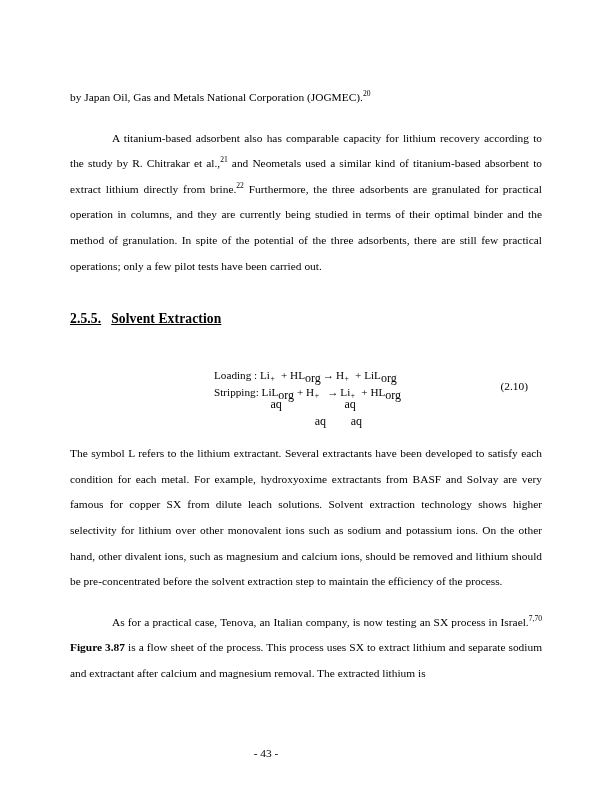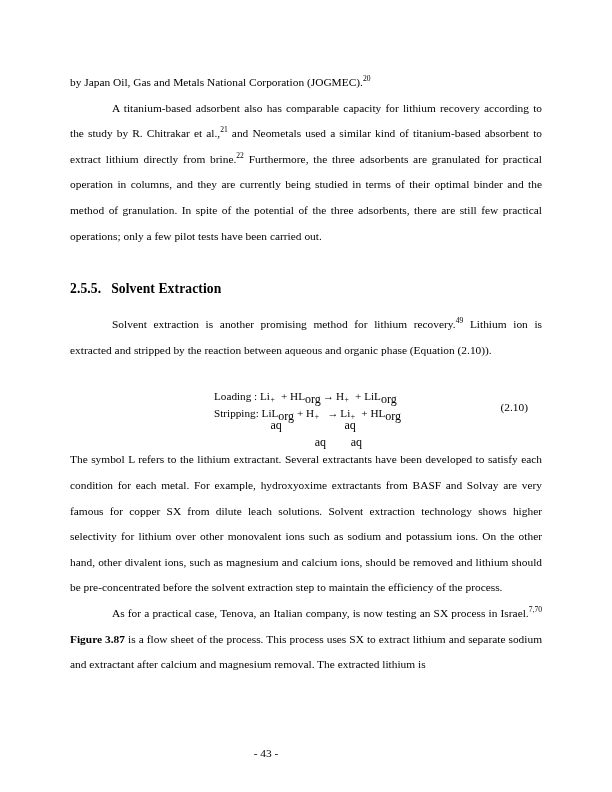--- a/index.html
+++ b/index.html
@@ -22,38 +22,39 @@
     height: 792px;
     box-sizing: border-box;
   }
   .content {
     position: absolute;
     left: 70px;
     top: 70px;
     width: 472px;
   }
   p.body-text {
-    margin: 0 0 0 0;
+    margin: 15px 0 0 0;
     font-size: 11.4px;
     line-height: 25.6px;
     text-align: justify;
     text-justify: inter-word;
     hyphens: none;
   }
   p.body-text.indent { text-indent: 42px; }
 
   .spacer-sm { height: 13px; }
   .spacer-lg { height: 30px; }
 
   h2.section-heading {
     margin: 0;
     font-size: 13.6px;
     font-weight: bold;
     line-height: 20px;
     letter-spacing: 0.1px;
+    text-decoration: underline;
   }
   h2.section-heading .num { margin-right: 10px; }
 
   sup.cite {
     font-size: 7.6px;
     vertical-align: super;
     line-height: 0;
   }
 
   
@@ -134,21 +135,20 @@
     <p class="body-text"><span>by Japan Oil, Gas and Metals National Corporation (JOGMEC).</span><sup class="cite">20</sup></p>
 
     <p class="body-text indent"><span>A titanium-based adsorbent also has comparable capacity for lithium recovery according to the study by R. Chitrakar et al.,</span><sup class="cite">21</sup><span> and Neometals used a similar kind of titanium-based absorbent to extract lithium directly from brine.</span><sup class="cite">22</sup><span> Furthermore, the three adsorbents are granulated for practical operation in columns, and they are currently being studied in terms of their optimal binder and the method of granulation. In spite of the potential of the three adsorbents, there are still few practical operations; only a few pilot tests have been carried out.</span></p>
 
     <div class="spacer-lg"></div>
 
     <h2 class="section-heading"><span class="num">2.5.5.</span><span>Solvent Extraction</span></h2>
 
     <div class="spacer-sm"></div>
 
-    <p class="body-text indent"><span>Solvent extraction is another promising method for lithium recovery.</span><sup class="cite">49</sup><span> Lithium ion is extracted and stripped by the reaction between aqueous and organic phase (Equation  (2.10)).</span></p>
 
     <div class="spacer-sm"></div>
 
     <div class="equation-block">
       <div class="eq-lines">
 
         <div class="eq-line"><span class="eq-label">Loading :</span>&nbsp;<span>Li</span><span class="ion"><span class="chg">+</span><span class="sb">aq</span></span><span class="ion-pad"></span><span>+</span>&nbsp;<span>HL</span><span class="sub">org</span><span class="eq-arrow">→</span><span>H</span><span class="ion"><span class="chg">+</span><span class="sb">aq</span></span><span class="ion-pad"></span><span>+</span>&nbsp;<span>LiL</span><span class="sub">org</span></div>
 
         <div class="eq-line"><span class="eq-label">Stripping:</span>&nbsp;<span>LiL</span><span class="sub">org</span>&nbsp;<span>+</span>&nbsp;<span>H</span><span class="ion"><span class="chg">+</span><span class="sb">aq</span></span><span class="ion-pad"></span><span class="eq-arrow">→</span><span>Li</span><span class="ion"><span class="chg">+</span><span class="sb">aq</span></span><span class="ion-pad"></span><span>+</span>&nbsp;<span>HL</span><span class="sub">org</span></div>
 

